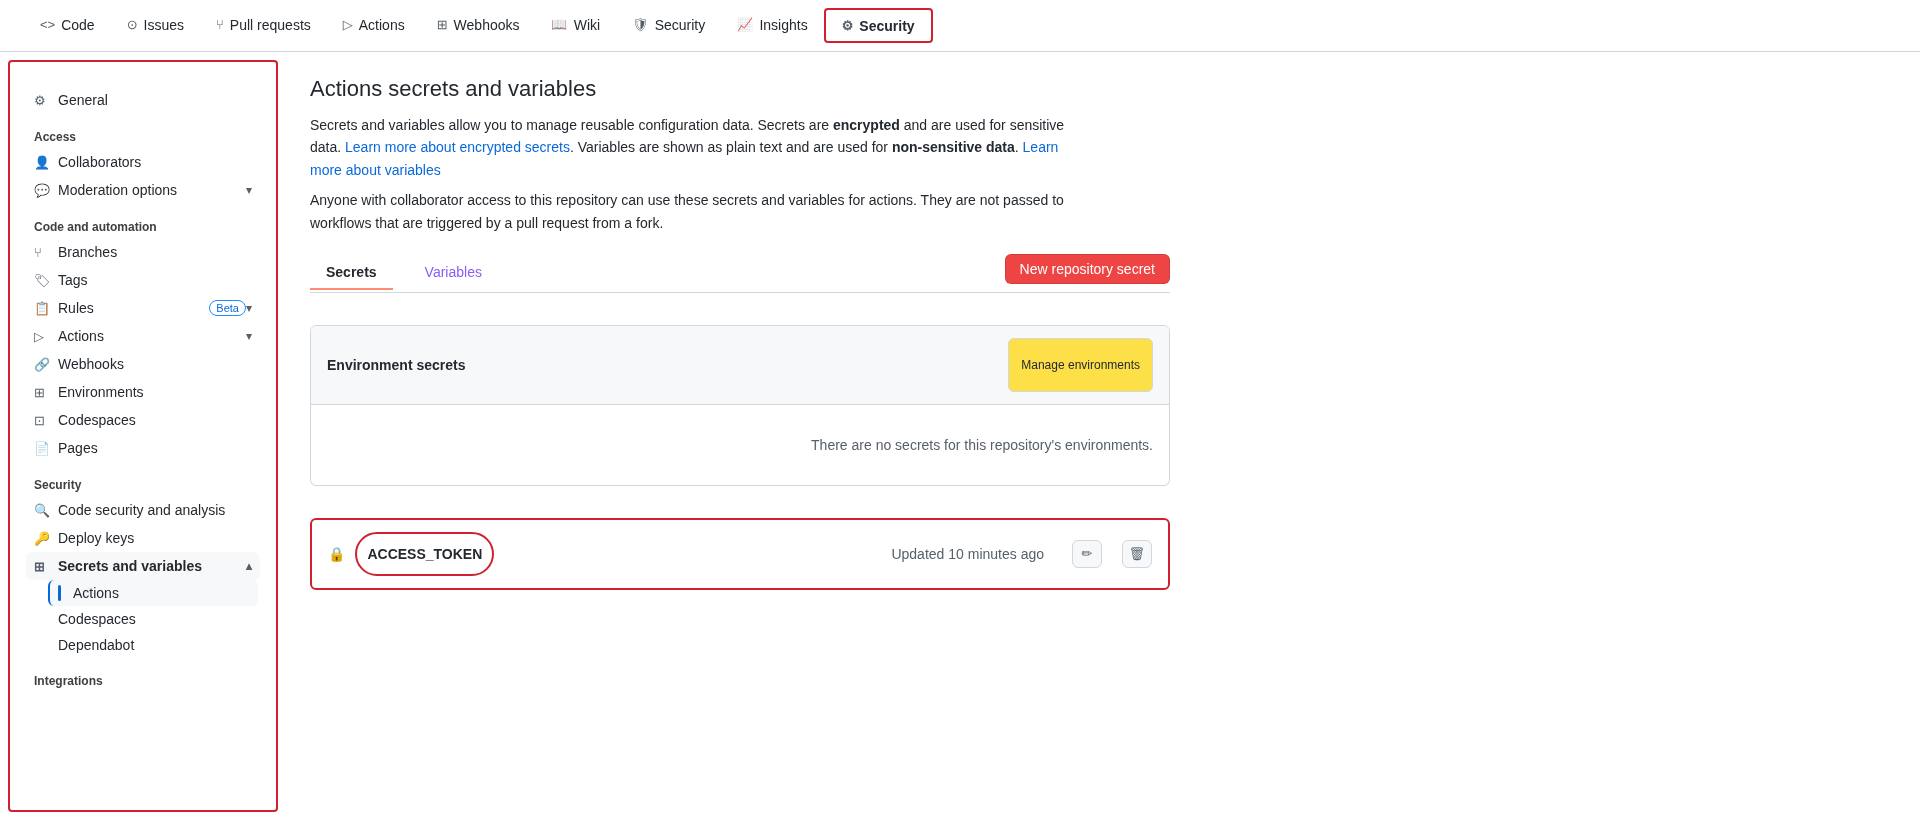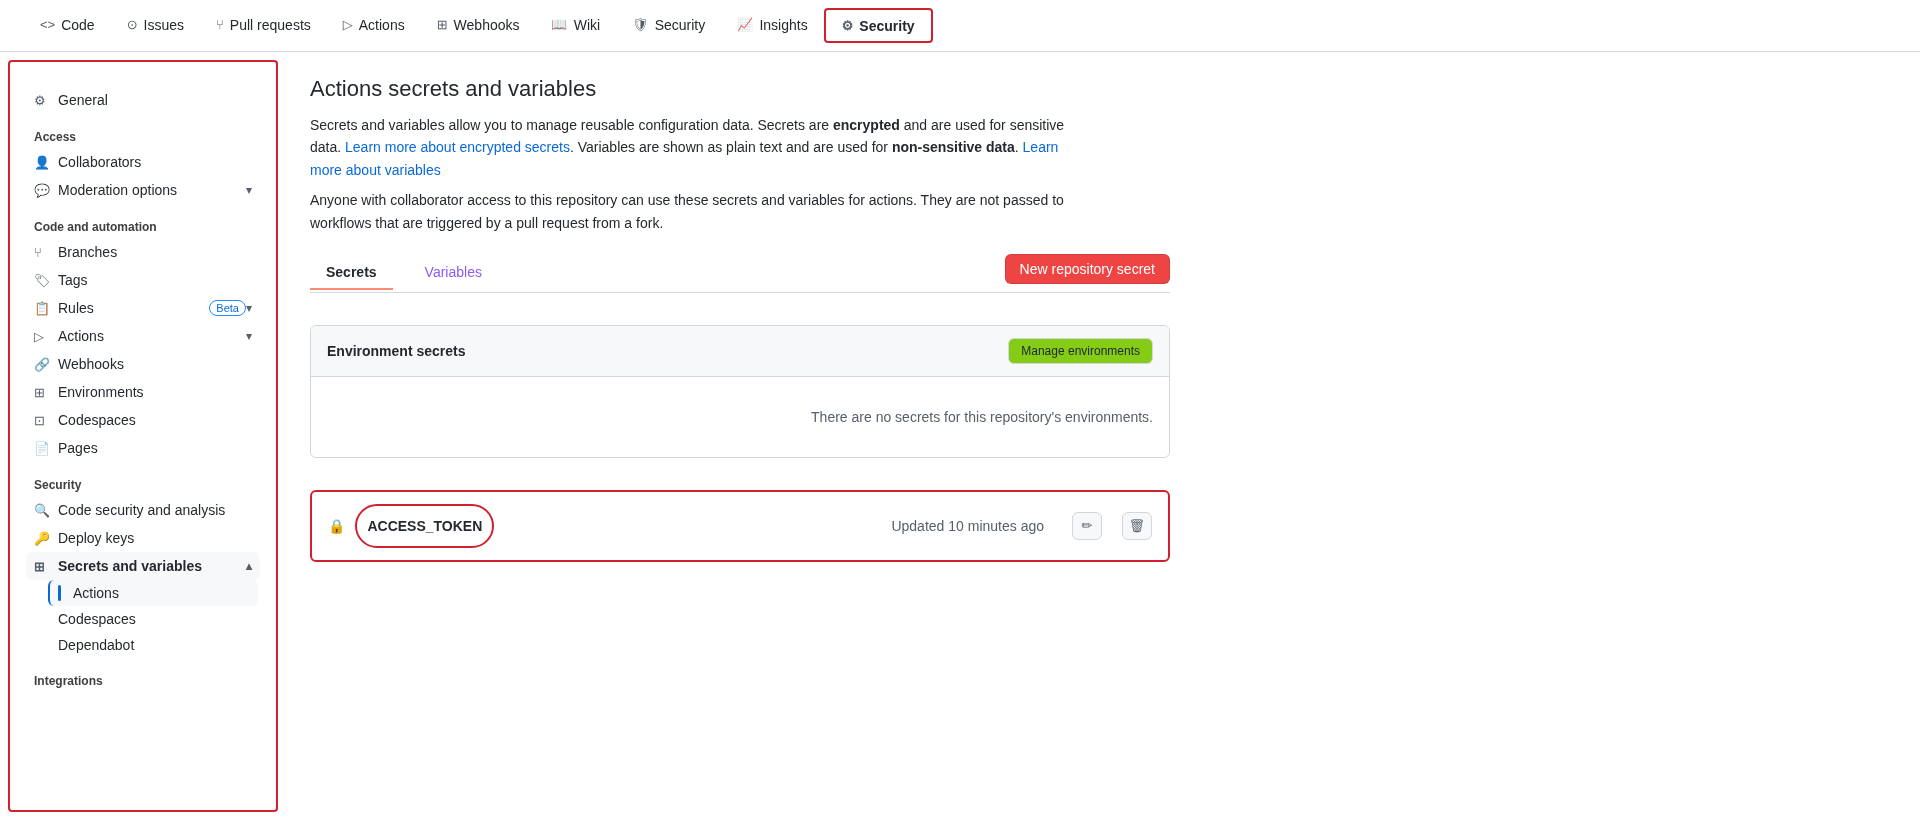--- a/index.html
+++ b/index.html
@@ -219,24 +219,24 @@
       padding: 12px 16px;
       background: #f6f8fa;
       border-bottom: 1px solid #d0d7de;
     }
     .section-title {
       font-size: 14px;
       font-weight: 600;
       color: #24292f;
     }
     .manage-btn {
-      background: #84cc16;
+      background: #fde047;
       border: 1px solid #d0d7de;
       border-radius: 6px;
-      padding: 5px 12px;
+      padding: 19px 12px;
       font-size: 12px;
       cursor: pointer;
       color: #24292f;
     }
     .empty-msg {
       padding: 32px 16px;
       text-align: right;
       color: #57606a;
       font-size: 14px;
     }

